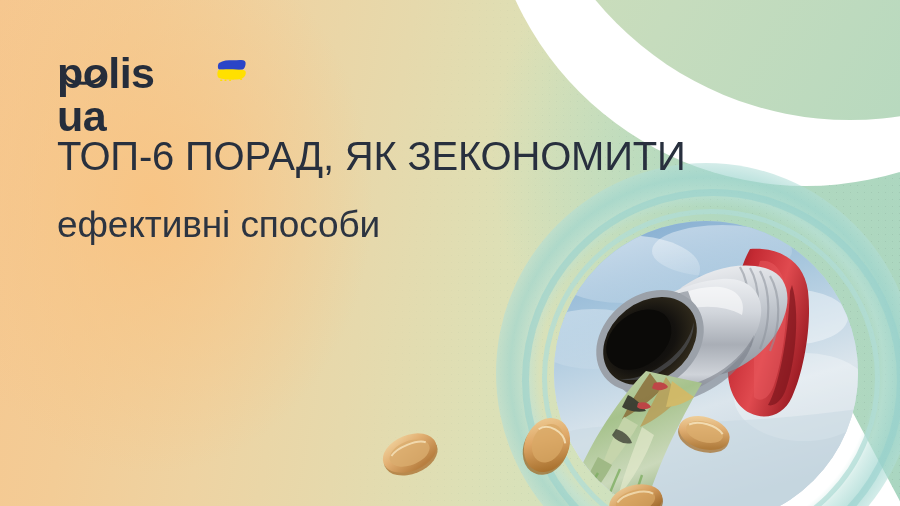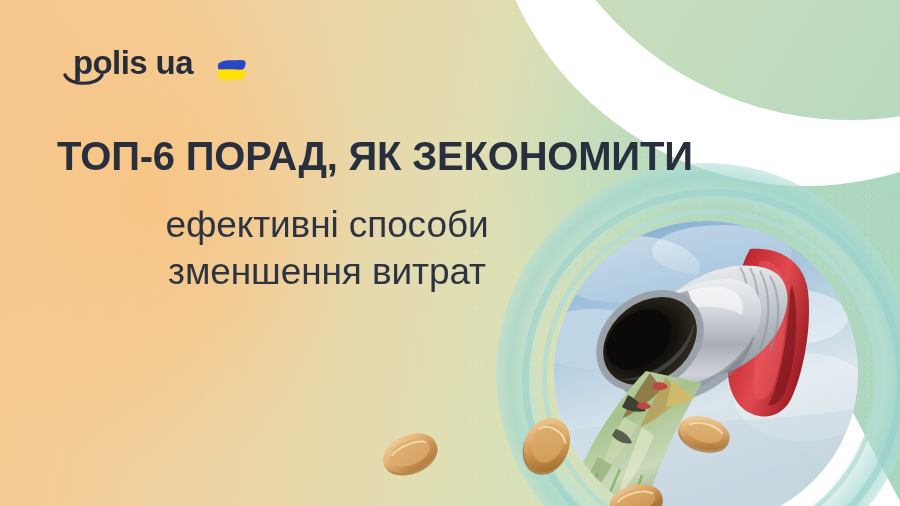--- a/index.html
+++ b/index.html
@@ -101,29 +101,28 @@
     z-index: 40;
   }
   .logo-mark {
     position: relative;
     display: block;
     width: 148px;
     height: 46px;
   }
   .logo-word {
     font-family: "Liberation Sans", sans-serif;
-    font-size: 33px;
+    font-size: 43px;
     font-weight: 700;
     letter-spacing: -0.6px;
     color: #252d3b;
     line-height: 1;
     position: absolute;
     left: 0;
-    top: 0;
-    margin-left: 16px;
+    top: 6px;
   }
   .logo-smile {
     position: absolute;
     left: 6px;
     top: 27px;
     width: 41px;
     height: 16px;
   }
   .flag {
     position: relative;
@@ -138,38 +137,38 @@
     position: absolute;
     left: 57px;
     top: 133px;
     z-index: 40;
     width: 540px;
   }
   .headline {
     margin: 0;
     font-family: "Liberation Sans", sans-serif;
     font-size: 40px;
-    font-weight: 700;
+    font-weight: 400;
     line-height: 1.15;
     letter-spacing: -0.2px;
     color: #28303e;
     text-transform: uppercase;
   }
   .headline .hl-line { display: block; white-space: nowrap; }
 
   .subhead {
     margin: 22px 0 0 0;
     font-family: "Liberation Sans", sans-serif;
     font-size: 37px;
     font-weight: 400;
     line-height: 1.28;
     letter-spacing: -0.1px;
     color: #2c3441;
   }
-  .subhead .sh-line { display: block; white-space: nowrap; text-align: center; }
+  .subhead .sh-line { display: block; white-space: nowrap; }
 
   
   .photo-wrap {
     position: absolute;
     left: 496px;
     top: 163px;
     width: 420px;
     height: 420px;
     z-index: 20;
     pointer-events: none;
@@ -242,21 +241,20 @@
       <rect x="24" y="20.6" width="2.2" height="1.4" rx="0.7" fill="#ffe000"></rect>
     </svg>
   </div>
 
   <div class="copy">
     <h1 class="headline">
       <span class="hl-line">ТОП-6 ПОРАД, ЯК ЗЕКОНОМИТИ</span>
     </h1>
     <p class="subhead">
       <span class="sh-line">ефективні способи</span>
-      <span class="sh-line">зменшення витрат</span>
     </p>
   </div>
 
   <div class="photo-wrap">
     <div class="ring ring-outer"></div>
     <div class="ring ring-mid"></div>
     <div class="ring ring-inner"></div>
 
     <div class="photo">
       <svg viewBox="0 0 304 304" preserveAspectRatio="xMidYMid slice">

